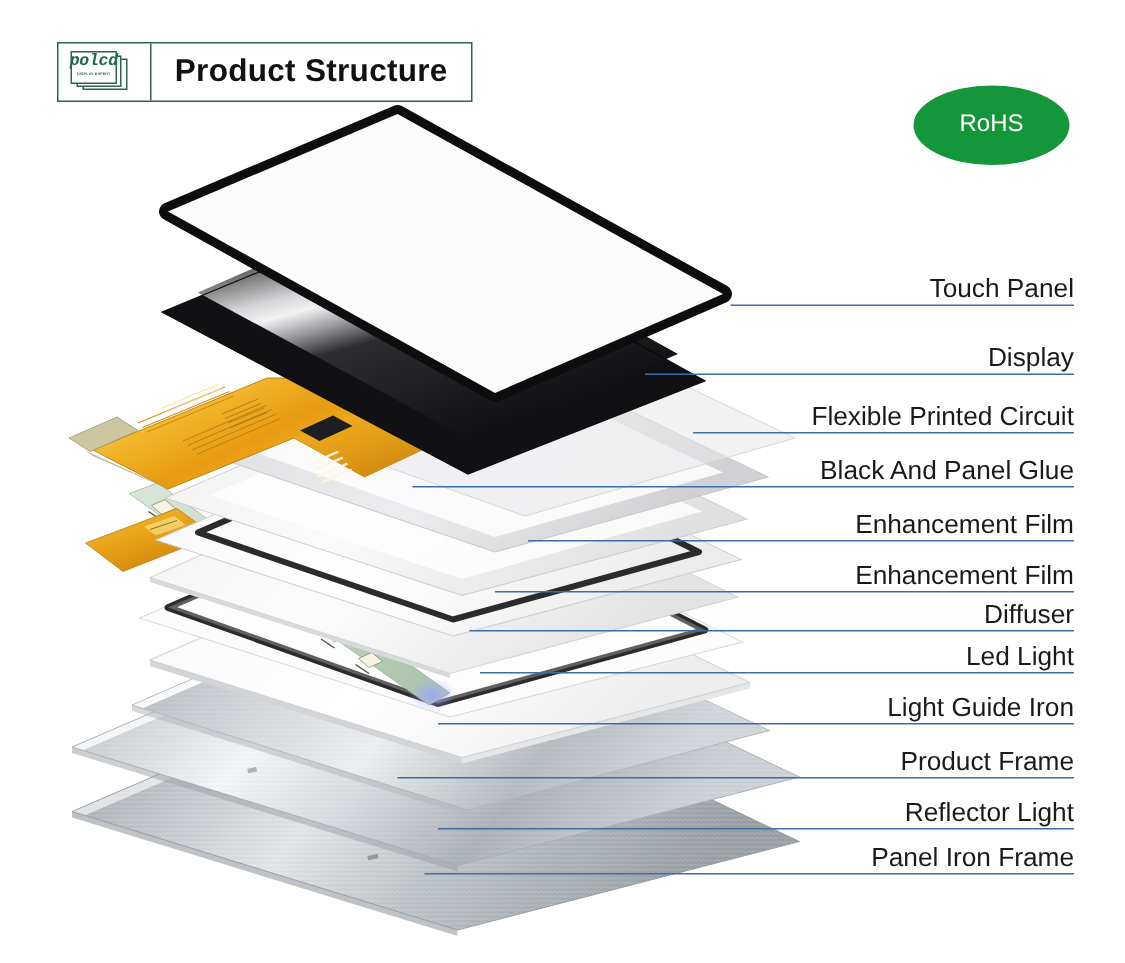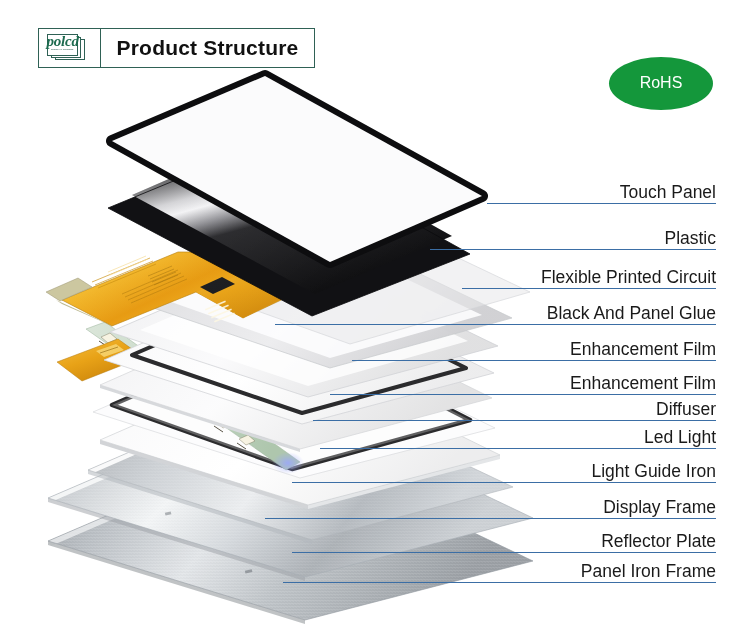--- a/index.html
+++ b/index.html
@@ -55,24 +55,24 @@
   .logo-sheet.s3 { left: 8px;  top: 5px;  width: 30px; height: 21px; }
   .logo-sheet.s2 { left: 4px;  top: 2.5px;width: 30px; height: 21px; }
   .logo-sheet.s1 { left: 0px;  top: 0px;  width: 31px; height: 22px; z-index:3; }
   .logo-text {
     position: absolute;
     left: 0px;
     top: 1px;
     width: 31px;
     text-align: center;
     z-index: 4;
-    font-family: Liberation Serif, serif;
+    font-family: Liberation Mono, monospace;
     font-style: italic;
     font-weight: bold;
-    font-size: 15px;
+    font-size: 11px;
     color: #1d6b4f;
     letter-spacing: -0.2px;
     line-height: 13px;
   }
   .logo-sub {
     position: absolute;
     left: 0px;
     top: 14px;
     width: 31px;
     text-align: center;
@@ -448,21 +448,21 @@
     </svg>
   </div>
 
   <div id="callouts">
       <div class="callout" style="top: 182px;">
         <div class="leader" style="width: 229px; border-top-color: rgb(59, 110, 165);"></div>
         <div class="callout-text">Touch Panel</div>
       </div>
       <div class="callout" style="top: 228px;">
         <div class="leader" style="width: 286px; border-top-color: rgb(59, 110, 165);"></div>
-        <div class="callout-text">Plastic</div>
+        <div class="callout-text">Display</div>
       </div>
       <div class="callout" style="top: 267px;">
         <div class="leader" style="width: 254px; border-top-color: rgb(59, 110, 165);"></div>
         <div class="callout-text">Flexible Printed Circuit</div>
       </div>
       <div class="callout" style="top: 303px;">
         <div class="leader" style="width: 441px; border-top-color: rgb(59, 110, 165);"></div>
         <div class="callout-text">Black And Panel Glue</div>
       </div>
       <div class="callout" style="top: 339px;">
@@ -480,25 +480,25 @@
       <div class="callout" style="top: 427px;">
         <div class="leader" style="width: 396px; border-top-color: rgb(59, 110, 165);"></div>
         <div class="callout-text">Led Light</div>
       </div>
       <div class="callout" style="top: 461px;">
         <div class="leader" style="width: 424px; border-top-color: rgb(59, 110, 165);"></div>
         <div class="callout-text">Light Guide Iron</div>
       </div>
       <div class="callout" style="top: 497px;">
         <div class="leader" style="width: 451px; border-top-color: rgb(59, 110, 165);"></div>
-        <div class="callout-text">Display Frame</div>
+        <div class="callout-text">Product Frame</div>
       </div>
       <div class="callout" style="top: 531px;">
         <div class="leader" style="width: 424px; border-top-color: rgb(59, 110, 165);"></div>
-        <div class="callout-text">Reflector Plate</div>
+        <div class="callout-text">Reflector Light</div>
       </div>
       <div class="callout" style="top: 561px;">
         <div class="leader" style="width: 433px; border-top-color: rgb(59, 110, 165);"></div>
         <div class="callout-text">Panel Iron Frame</div>
       </div>
     </div>
 
 </div>
 
 </body></html>

